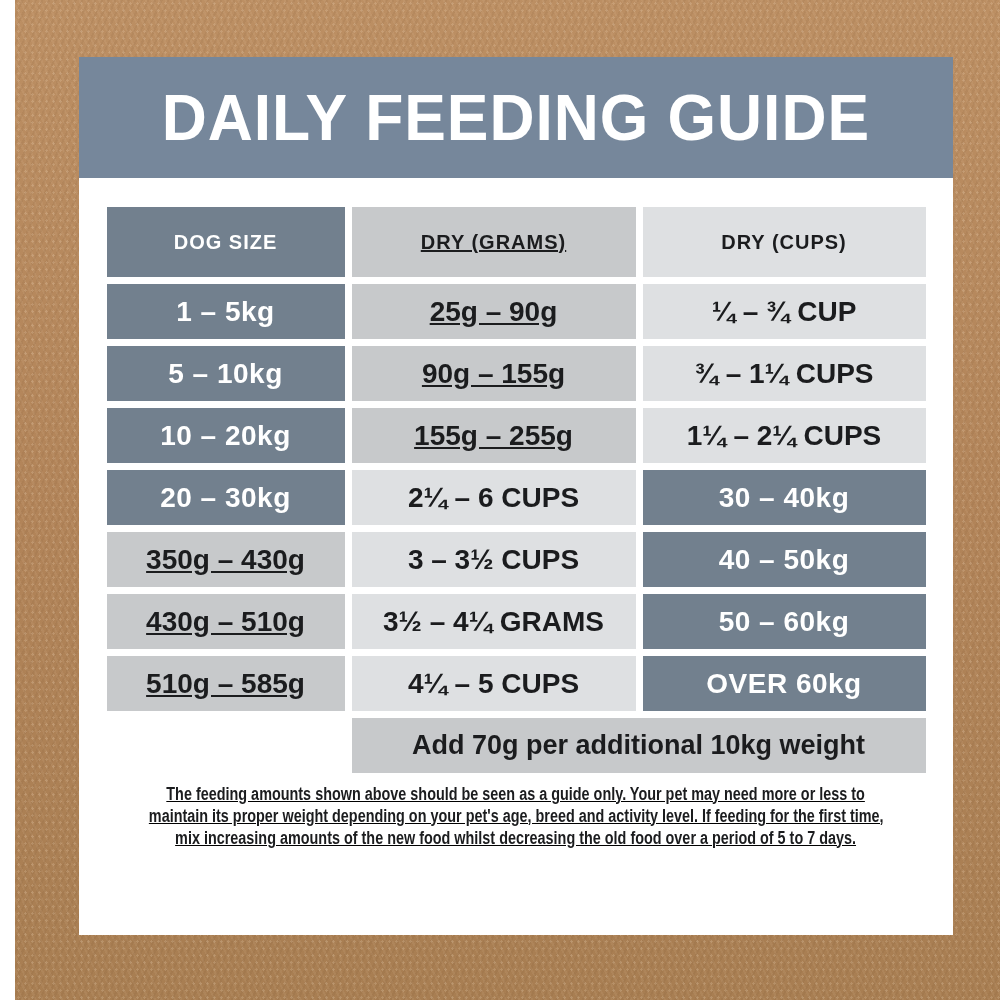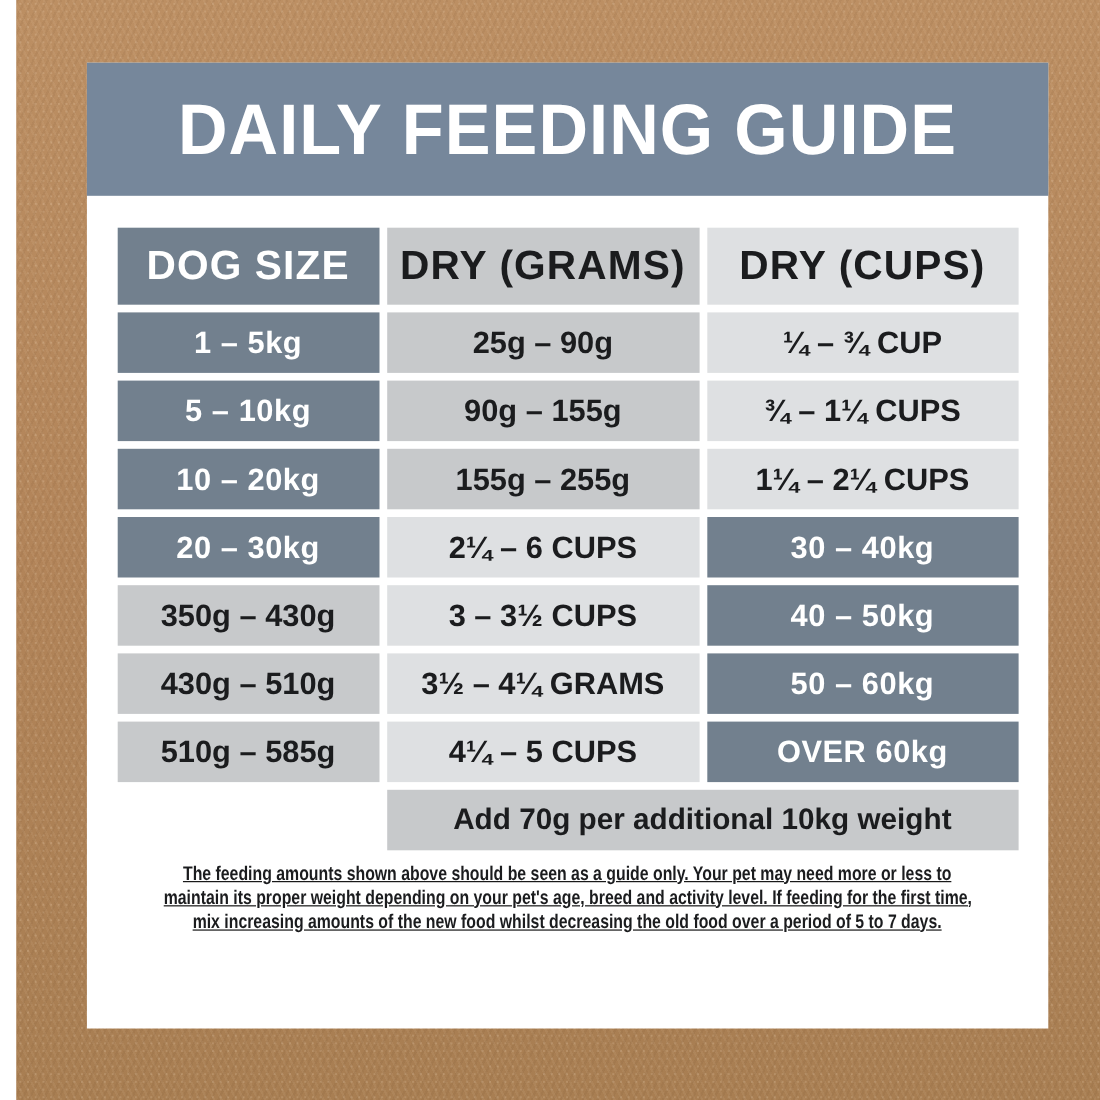--- a/index.html
+++ b/index.html
@@ -64,23 +64,23 @@
     font-weight: bold;
     font-size: 28px;
     color: var(--text-dark, #1B1C1E);
     white-space: nowrap;
   }
   .cell.size {
     background: var(--dog-size-cell, #72808E);
     color: var(--text-white, #FFFFFF);
     letter-spacing: 0.5px;
   }
-  .cell.grams { background: var(--grams-cell, #C7C9CB); }
+  .cell.grams { background: var(--grams-cell, #C7C9CB); text-decoration: underline; }
   .cell.cups  { background: var(--cups-cell, #DEE0E2); }
-  .cell.head  { font-size: 37px; letter-spacing: 1px; }
+  .cell.head  { font-size: 20px; letter-spacing: 1px; }
   .cell.merged {
     grid-column: 2 / 4;
     background: var(--grams-cell, #C7C9CB);
     font-size: 27px;
   }
   .cup-note {
     margin-top: 36px;
     text-align: center;
     font-weight: bold;
     font-size: 25px;

